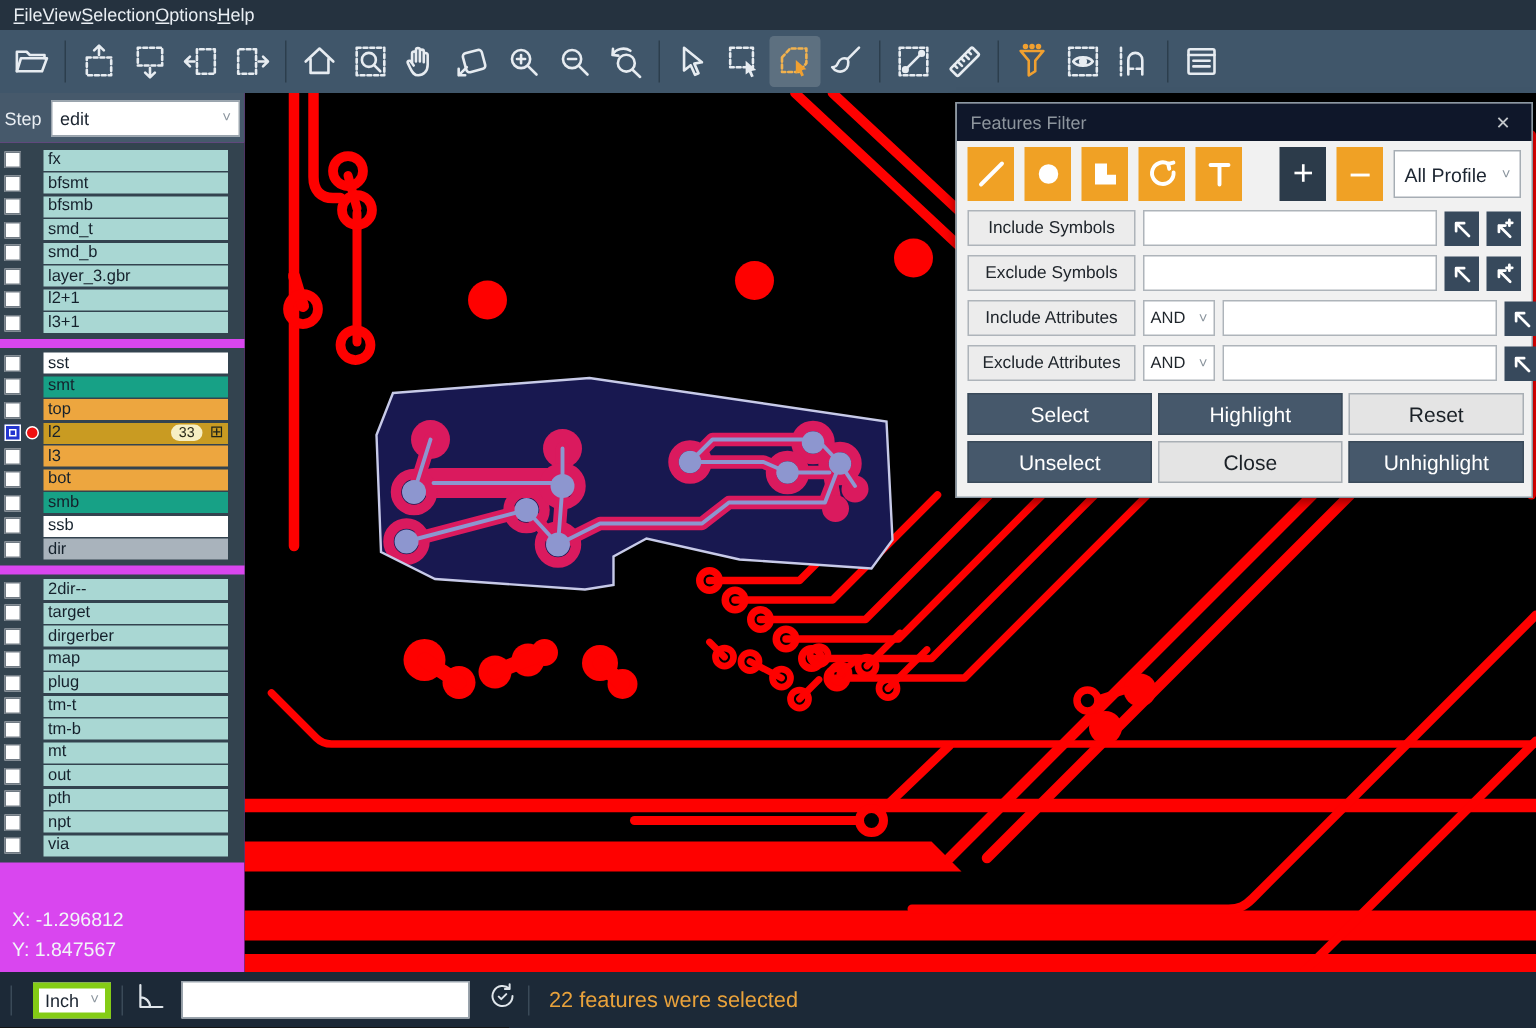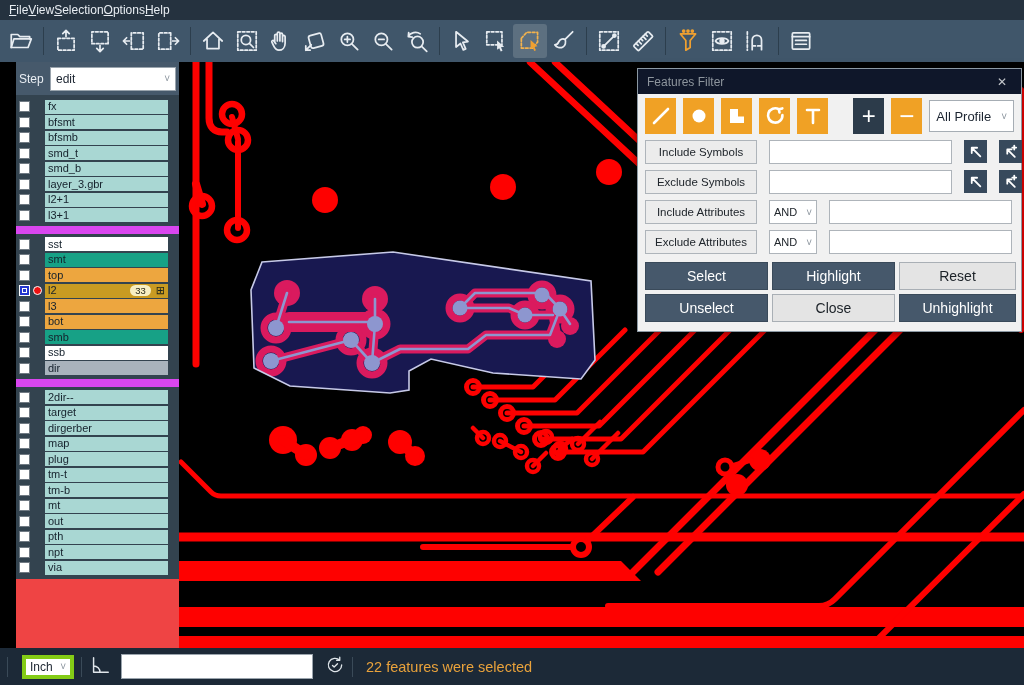--- a/index.html
+++ b/index.html
@@ -14,28 +14,28 @@
 
   
   .toolbar{position:absolute;left:0;top:20px;width:1024px;height:42px;background:#40566a;
     display:flex;align-items:center;padding-left:4px;}
   .tbtn{width:34px;height:34px;display:flex;align-items:center;justify-content:center;border-radius:3px;}
   .tbtn.active{background:#5d7080;}
   .tsep{width:1px;height:28px;background:#2c3e4d;margin:0 5px;}
   .tbtn svg{stroke:#e7ecf1;stroke-width:1.6;fill:none;stroke-linecap:round;stroke-linejoin:round;}
 
   
-  .sidebar{position:absolute;left:16px;top:62px;width:163px;height:586px;background:#ef4444;}
+  .sidebar{position:absolute;left:0;top:62px;width:163px;height:586px;background:#d946ef;}
   .step-row{height:33px;display:flex;align-items:center;background:#46596b;padding:0 3px;}
   .step-label{color:#e9eef3;font-size:12px;width:31px;}
   .step-select{flex:1;height:24px;background:#fff;border:1px solid #9aa4ad;display:flex;align-items:center;
     justify-content:space-between;padding:0 5px;font-size:12px;color:#1b2430;}
   .chev{color:#8a949d;font-size:10px;}
   .layer-list{background:#33434f;padding:1px 0;}
-  .layer-group{padding:2px 0;border-bottom:8px solid #d946ef;}
+  .layer-group{padding:2px 0;border-bottom:6px solid #d946ef;}
   .layer-group:last-child{border-bottom:none;}
   .layer-row{display:flex;align-items:center;height:14px;margin:1.5px 0;}
   .cb{width:11px;height:11px;background:#fff;border:1px solid #707a83;margin-left:3px;flex:none;
     display:flex;align-items:center;justify-content:center;}
   .cb-sel{background:#2336cf;border-color:#fff;}
   .cb-in{width:5px;height:5px;border:1px solid #fff;}
   .ind{width:15px;height:13px;flex:none;display:flex;align-items:center;justify-content:center;}
   .dot{width:9px;height:9px;border-radius:50%;background:#e11;border:1px solid #fff;}
   .cell{flex:1;height:14px;margin-right:11px;display:flex;align-items:center;padding:0 3px;}
   .lname{font-size:11px;color:#15212c;flex:1;line-height:13px;}
@@ -55,21 +55,21 @@
   .dlg-close{color:#c3c7cb;font-size:12px;width:20px;text-align:center;}
   .dlg-tools{display:flex;align-items:center;padding:4px 7px 6px 7px;gap:7px;}
   .obtn{width:36px;height:36px;background:#f0a125;display:flex;align-items:center;justify-content:center;}
   .obtn svg{stroke:#fff;fill:none;stroke-width:2.6;stroke-linecap:round;stroke-linejoin:round;}
   .mode-plus{width:36px;height:36px;background:#2c3b4a;color:#fff;font-size:24px;display:flex;
     align-items:center;justify-content:center;margin-left:18px;}
   .mode-minus{width:36px;height:36px;background:#f0a125;color:#fff;font-size:26px;display:flex;
     align-items:center;justify-content:center;}
   .profile-select{margin-left:auto;width:96px;height:32px;background:#fff;border:1px solid #a6adb4;
     display:flex;align-items:center;justify-content:space-between;padding:0 6px;font-size:13px;color:#1b2430;}
-  .f-row{display:flex;align-items:flex-start;margin:0 7px 6px 7px;height:24px;gap:12px;}
+  .f-row{display:flex;align-items:flex-end;margin:0 7px 6px 7px;height:24px;gap:5px;}
   .f-label{width:112px;height:24px;background:#ececec;border:1px solid #aeb4ba;font-size:11.5px;
     color:#20262c;display:flex;align-items:center;justify-content:center;flex:none;}
   .and-select{width:48px;height:24px;background:#fff;border:1px solid #aeb4ba;font-size:11px;color:#20262c;
     display:flex;align-items:center;justify-content:space-between;padding:0 4px;flex:none;}
   .f-input{flex:1;height:24px;background:#fff;border:1px solid #aeb4ba;}
   .abtn{width:23px;height:23px;background:#37495c;flex:none;display:flex;align-items:center;justify-content:center;}
   .abtn svg{stroke:#fff;fill:none;stroke-width:1.7;stroke-linecap:round;}
   .dlg-actions{display:grid;grid-template-columns:123px 123px 117px;gap:4px;padding:2px 7px;}
   .dbtn{height:28px;background:#46586b;color:#fff;font-size:14px;display:flex;align-items:center;
     justify-content:center;border:1px solid #3a4a5a;}
@@ -704,20 +704,24 @@
           </div>
           <div class="layer-row">
             <span class="cb"></span>
             <span class="ind"></span>
             <span class="cell" style="background:#a9d7d3">
               <span class="lname">via</span>
             </span>
           </div>
         </div>
       </div>
+    <div class="coords">
+      <div>X: -1.296812</div>
+      <div>Y: 1.847567</div>
+    </div>
   </div>
 
   <div class="statusbar">
     <div class="ssep"></div>
     <div class="unit-select">
       <span>Inch</span>
       <span class="chev">˅</span>
     </div>
     <div class="ssep"></div>
     <div class="angle-ic"><svg width="22" height="22" viewBox="0 0 24 24">

